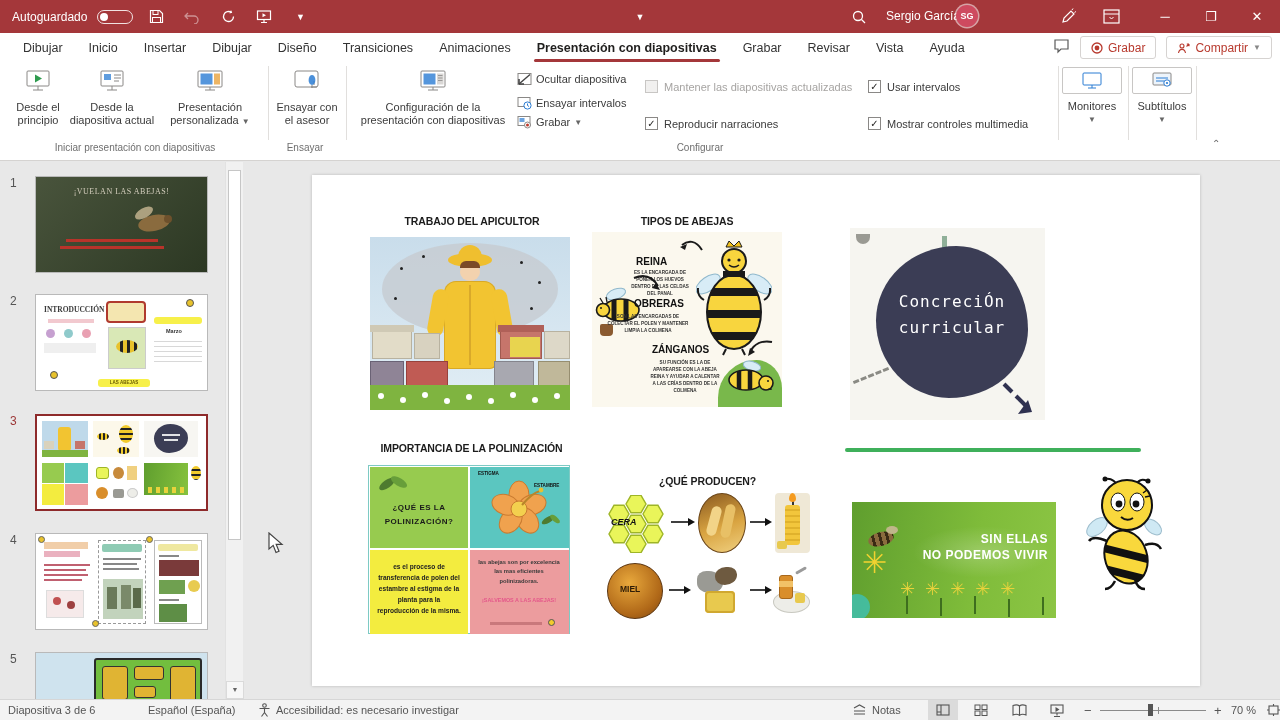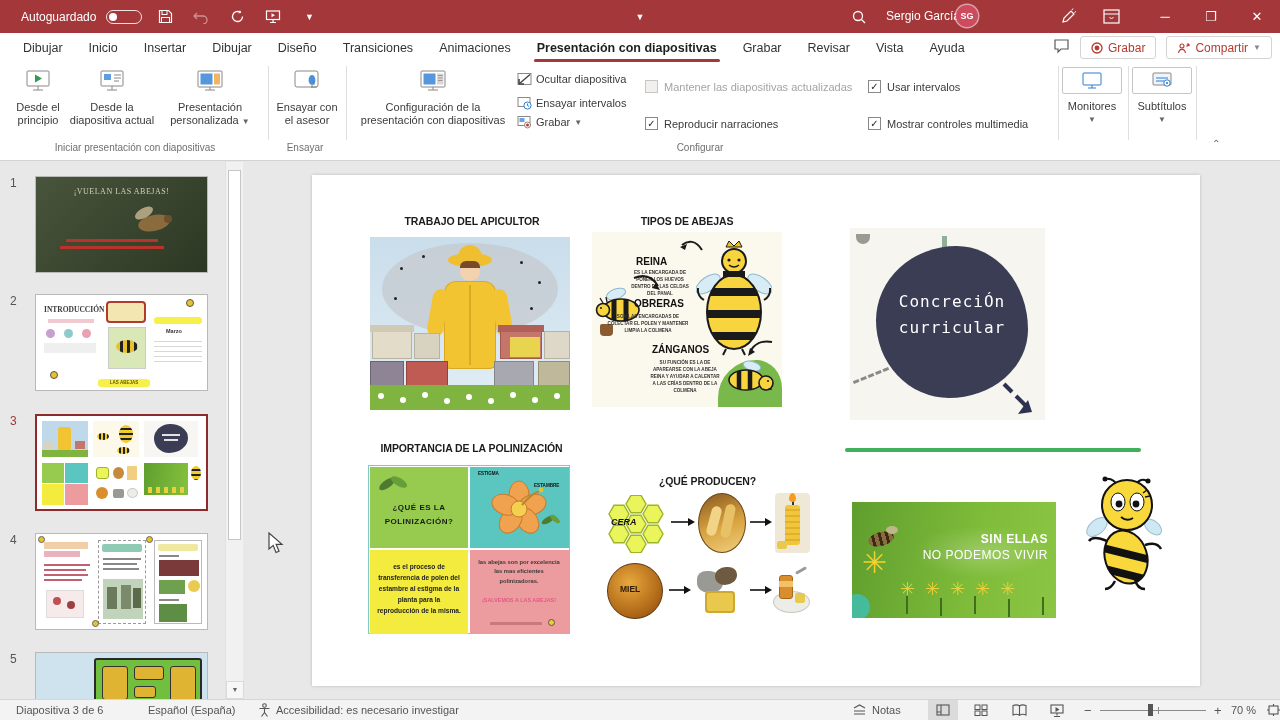--- a/index.html
+++ b/index.html
@@ -1,21 +1,21 @@
 <!DOCTYPE html>
 <html><head>
 <meta charset="utf-8">
 <style>
 *{margin:0;padding:0;box-sizing:border-box}
 html,body{width:1280px;height:720px;overflow:hidden}
 body{font-family:"Liberation Sans",sans-serif;position:relative;background:#E8E8E8;-webkit-font-smoothing:antialiased}
 .abs{position:absolute}
 
 .titlebar{position:absolute;left:0;top:0;width:1280px;height:33px;background:#A4373A;color:#fff;font-size:12px}
-.tb-left{position:absolute;left:0;top:0;height:33px;display:flex;align-items:center;padding-left:21px;gap:10px}
+.tb-left{position:absolute;left:0;top:0;height:33px;display:flex;align-items:center;padding-left:12px;gap:10px}
 .tb-ico{width:26px;height:33px;display:flex;align-items:center;justify-content:center;color:#fff}
 .toggle{width:36px;height:14px;border:1px solid rgba(255,255,255,.85);border-radius:8px;position:relative}
 .toggle .knob{position:absolute;left:2px;top:2px;width:8px;height:8px;border-radius:50%;background:#fff}
 .tb-title{position:absolute;left:0;right:0;top:0;height:33px;display:flex;align-items:center;justify-content:center;gap:6px;pointer-events:none}
 .wbtn{position:absolute;top:0;width:46px;height:33px;display:flex;align-items:center;justify-content:center;font-size:13px;color:#fff}
 .avatar{position:absolute;top:5px;width:22px;height:22px;border-radius:50%;background:#CE4A5F;box-shadow:0 0 0 1.5px rgba(255,255,255,.55);display:flex;align-items:center;justify-content:center;font-size:9px;font-weight:700}
 
 .tabsrow{position:absolute;left:0;top:33px;width:1280px;height:29px;background:#fff;display:flex;align-items:stretch;padding-left:10px}
 .tab{padding:0 13px;font-size:12.5px;color:#333;display:flex;align-items:center;position:relative;white-space:nowrap}
 .tab.active{font-weight:700;color:#201f1e}
@@ -684,21 +684,21 @@
         <div class="abs" style="left:6px;top:14px;width:14px;height:6px;background:#F2C268"></div>
         <div class="abs" style="left:22px;top:2px;width:12px;height:3px;background:#9a9a9a;border-radius:2px;transform:rotate(-30deg)"></div>
         <div class="abs" style="left:22px;top:26px;width:10px;height:10px;background:#E8C94E;border-radius:2px"></div>
       </div>
     </div>
 
 
     <div class="abs" style="left:540px;top:327px;width:204px;height:116px;background:linear-gradient(100deg,#5F9E2E,#7FBC3A 60%,#8CC544);overflow:hidden">
       <div class="abs" style="left:60px;top:24px;width:140px;height:52px;background:radial-gradient(ellipse at center,rgba(255,255,255,.22),rgba(255,255,255,0) 70%)"></div>
       <div class="abs" style="left:52px;top:30px;width:144px;text-align:right;font-size:12px;font-weight:800;color:#fff;letter-spacing:.5px">SIN ELLAS</div>
-      <div class="abs" style="left:36px;top:46px;width:160px;text-align:right;font-size:12px;font-weight:400;color:#fff;letter-spacing:.5px">NO PODEMOS VIVIR</div>
+      <div class="abs" style="left:36px;top:46px;width:160px;text-align:right;font-size:12px;font-weight:700;color:#fff;letter-spacing:.5px">NO PODEMOS VIVIR</div>
       <div class="abs" style="left:10px;top:46px;font-size:30px;color:#F2D230;line-height:30px">✳</div>
       <div class="abs" style="left:16px;top:30px;width:26px;height:14px;border-radius:50%;background:repeating-linear-gradient(90deg,#8A6B3E 0 4px,#3a2a14 4px 7px);transform:rotate(-15deg)"></div>
       <div class="abs" style="left:34px;top:24px;width:12px;height:8px;border-radius:50%;background:#C9B893;opacity:.9"></div>
       <div class="abs" style="left:48px;top:78px;font-size:18px;color:#E8D23C;line-height:18px">✳&nbsp;&nbsp;✳&nbsp;&nbsp;✳&nbsp;&nbsp;✳&nbsp;&nbsp;✳</div>
       <div class="abs" style="left:54px;top:94px;width:2px;height:18px;background:#3E6E1E;box-shadow:34px 2px #3E6E1E,68px 0 #3E6E1E,102px 3px #3E6E1E,136px 1px #3E6E1E"></div>
       <div class="abs" style="left:-8px;top:92px;width:26px;height:26px;border-radius:50%;background:#3FBFAE;opacity:.85"></div>
     </div>
 
     <svg class="abs" style="left:773px;top:300px" width="80" height="118" viewBox="0 0 80 118">
       <path d="M34 12 Q28 2 20 4M50 12 Q54 2 62 6" fill="none" stroke="#111" stroke-width="2"></path>
@@ -727,21 +727,21 @@
       <path d="M30 106 q-4 8-10 8M50 104 q2 10 10 10" fill="none" stroke="#111" stroke-width="2.5"></path>
     </svg>
   </div>
 
   <svg class="abs" style="left:268px;top:370px" width="17" height="24" viewBox="0 0 17 24">
     <path d="M1 1v16l4.2-3.6L8 20.5l3-1.3-2.8-6.8H14z" fill="#fff" stroke="#444" stroke-width="1.2"></path>
   </svg>
 </div>
 
 <div class="statusbar">
-  <span class="sb" style="left:16px">Diapositiva 3 de 6</span>
+  <span class="sb" style="left:8px">Diapositiva 3 de 6</span>
   <span class="sb" style="left:148px">Español (España)</span>
   <span class="sb" style="left:258px">
     <svg width="13" height="14" viewBox="0 0 13 14">
         <circle cx="6.5" cy="2.5" r="1.8" fill="none" stroke="#555" stroke-width="1.1"></circle>
         <path d="M1.5 5.5h10M6.5 5.5v4M6.5 9.5l-3 4M6.5 9.5l3 4" fill="none" stroke="#555" stroke-width="1.1"></path>
       </svg>
     <span>Accesibilidad: es necesario investigar</span>
   </span>
   <span class="sb" style="left:852px">
     <svg width="15" height="12" viewBox="0 0 15 12">

